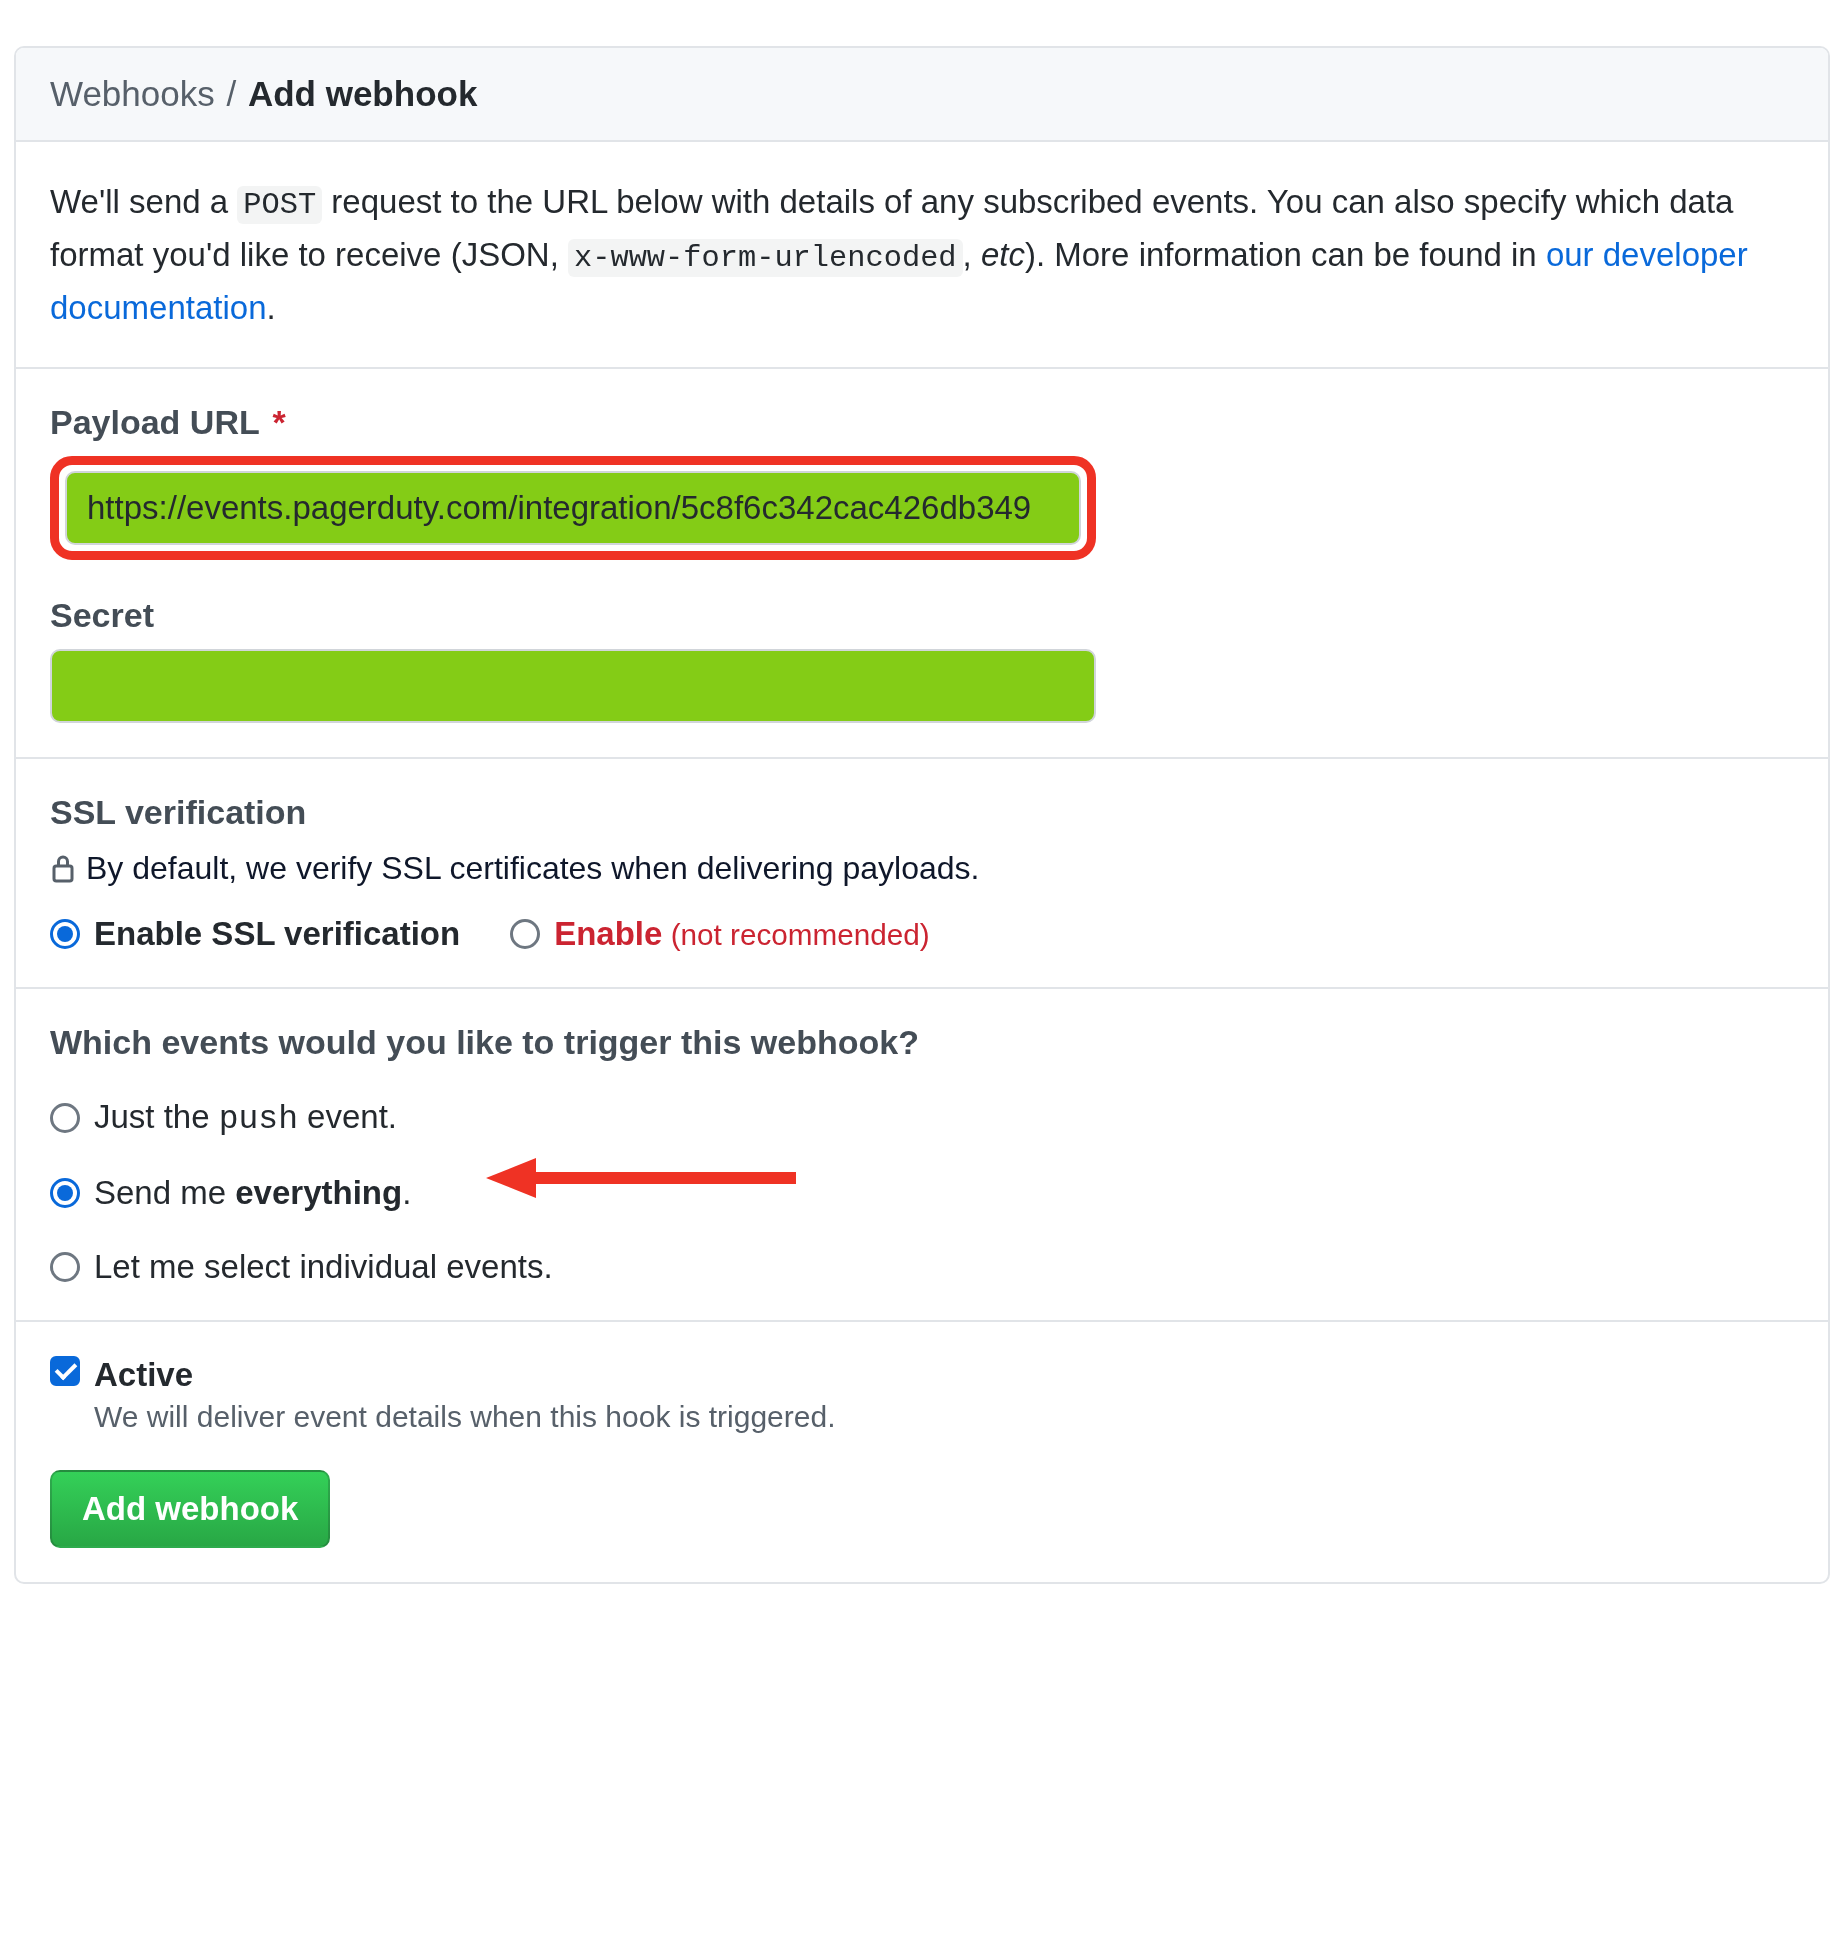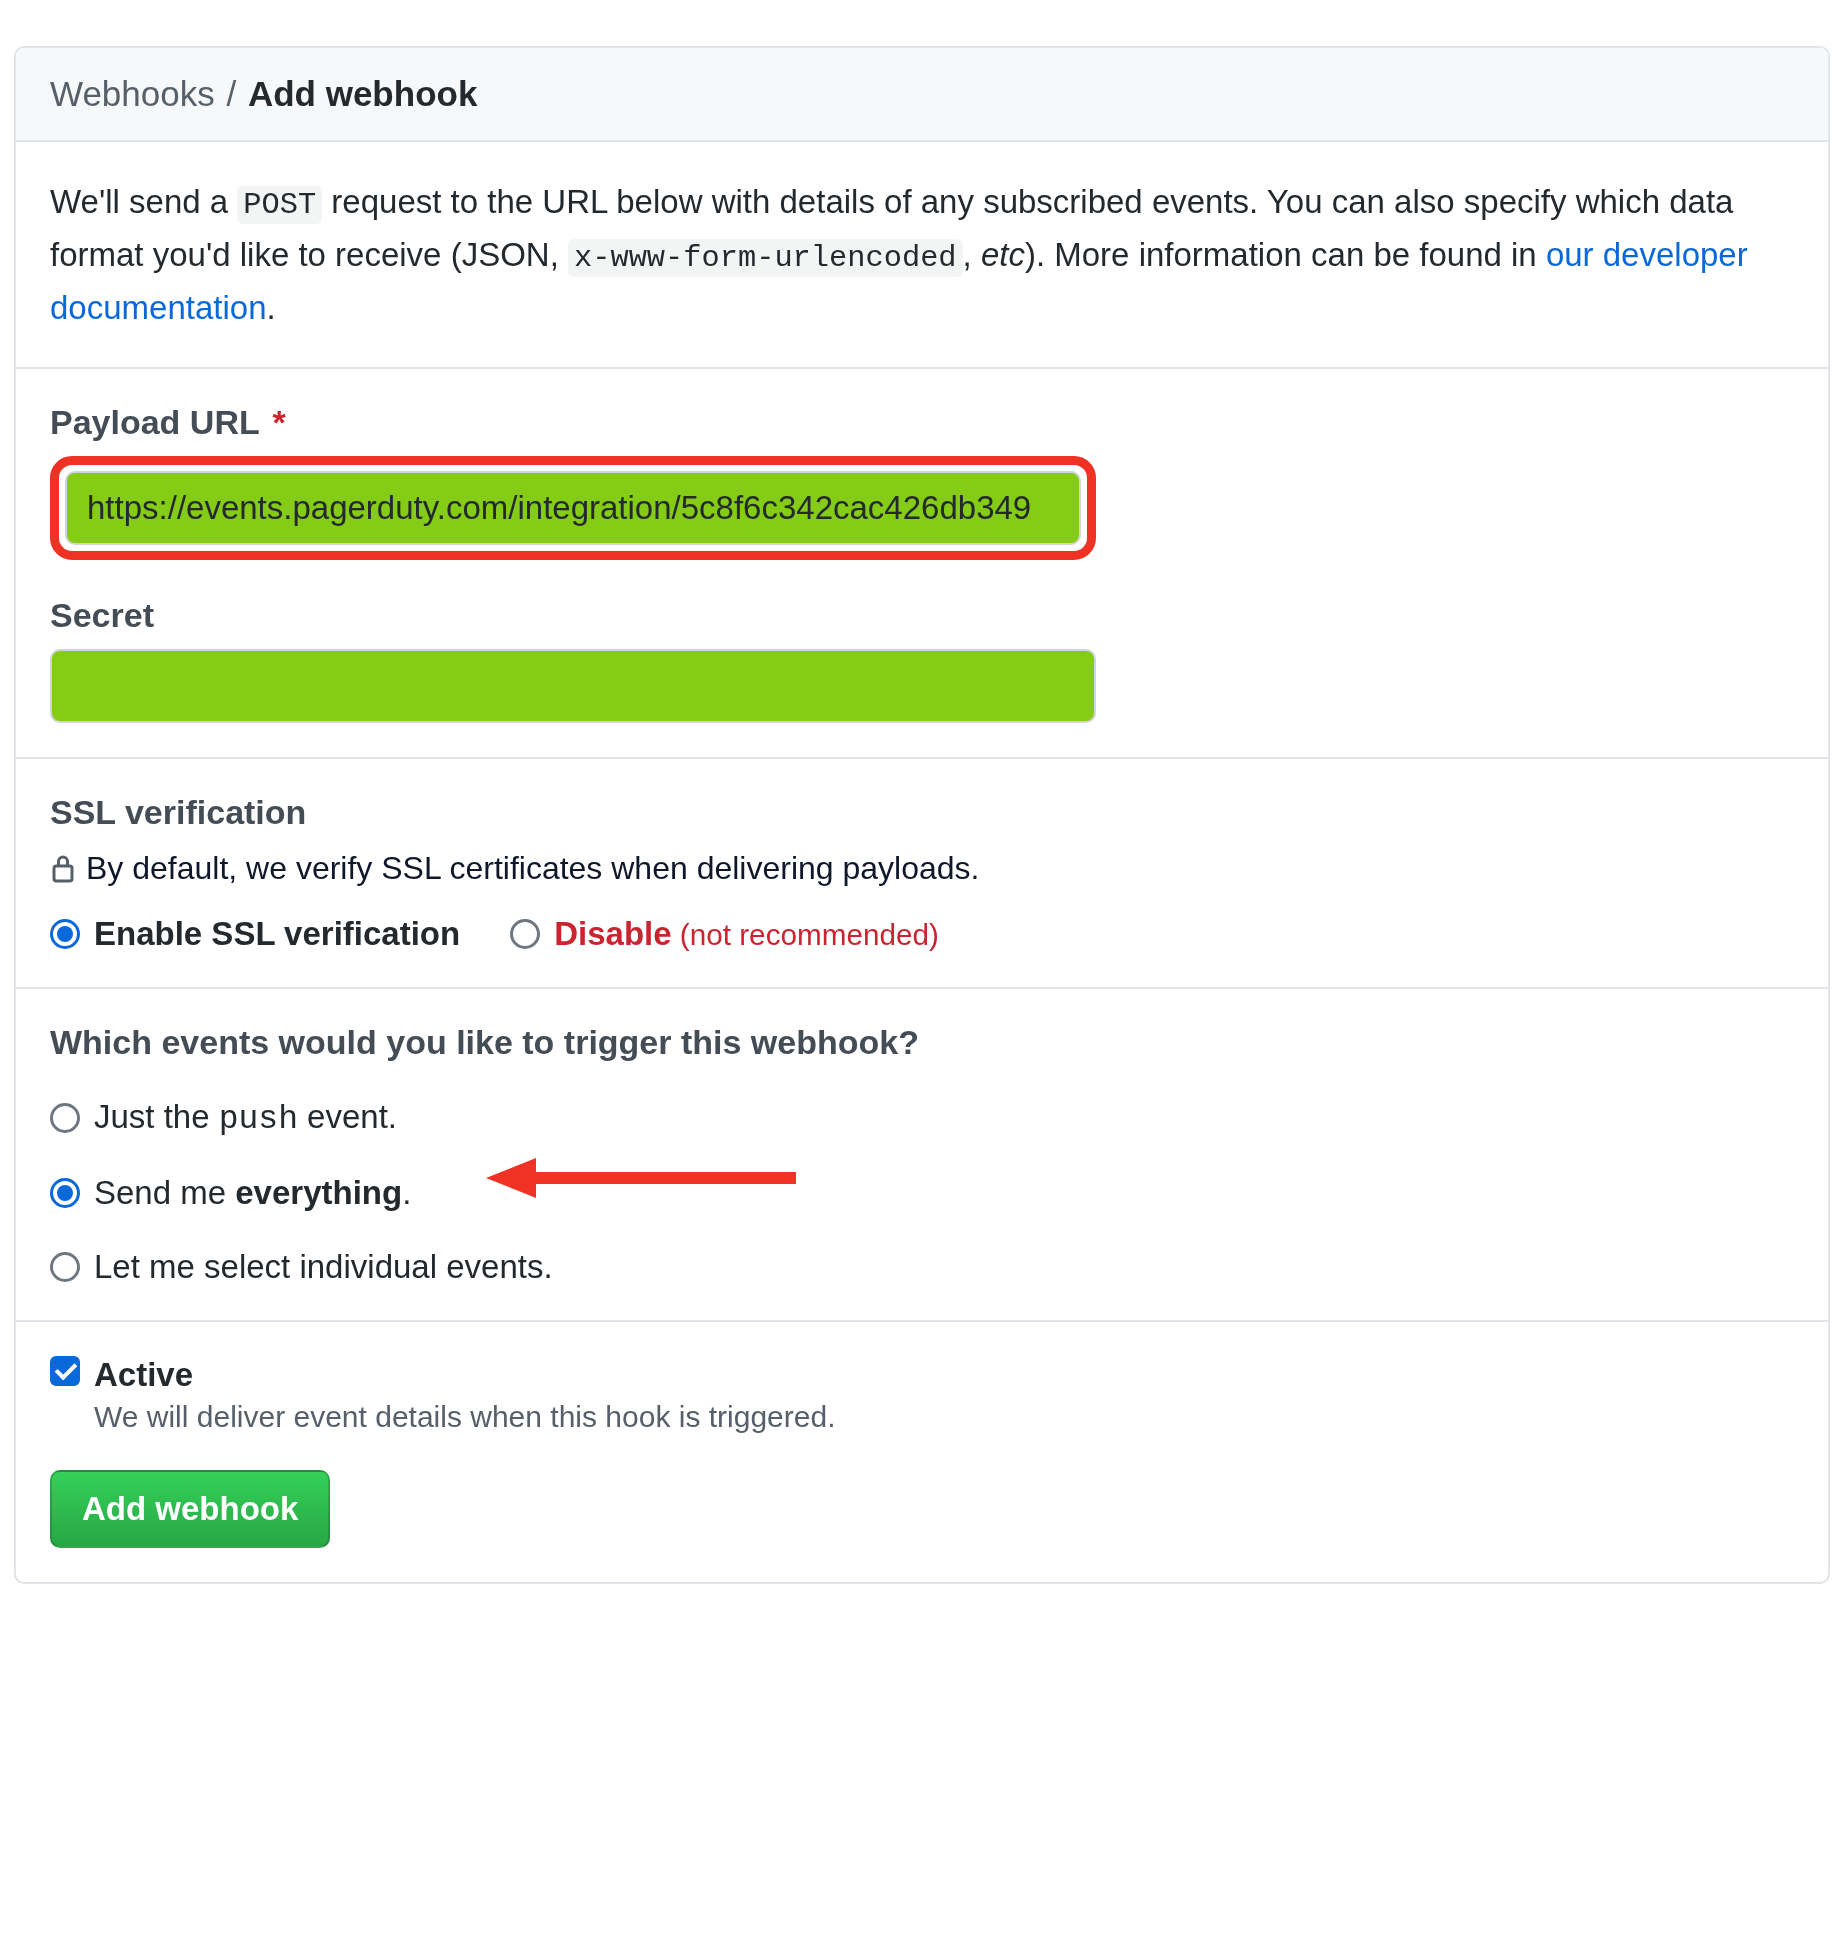--- a/index.html
+++ b/index.html
@@ -222,21 +222,21 @@
       <span>By default, we verify SSL certificates when delivering payloads.</span>
     </div>
     <div class="radio-row">
       <label class="radio-option">
         <input type="radio" name="ssl" class="radio-input" checked="" style="">
         <span class="radio-label">Enable SSL verification</span>
       </label>
       <label class="radio-option">
         <input type="radio" name="ssl" class="radio-input" style="">
         <span class="radio-label-danger">
-          <span>Disable</span><span class="note"> (not recommended)</span>
+          <span>Enable</span><span class="note"> (not recommended)</span>
         </span>
       </label>
     </div>
   </div>
 
   <div class="section rel">
     <div class="events-title">Which events would you like to trigger this webhook?</div>
 
     <label class="radio-option-block">
       <input type="radio" name="events" class="radio-input" style="">

